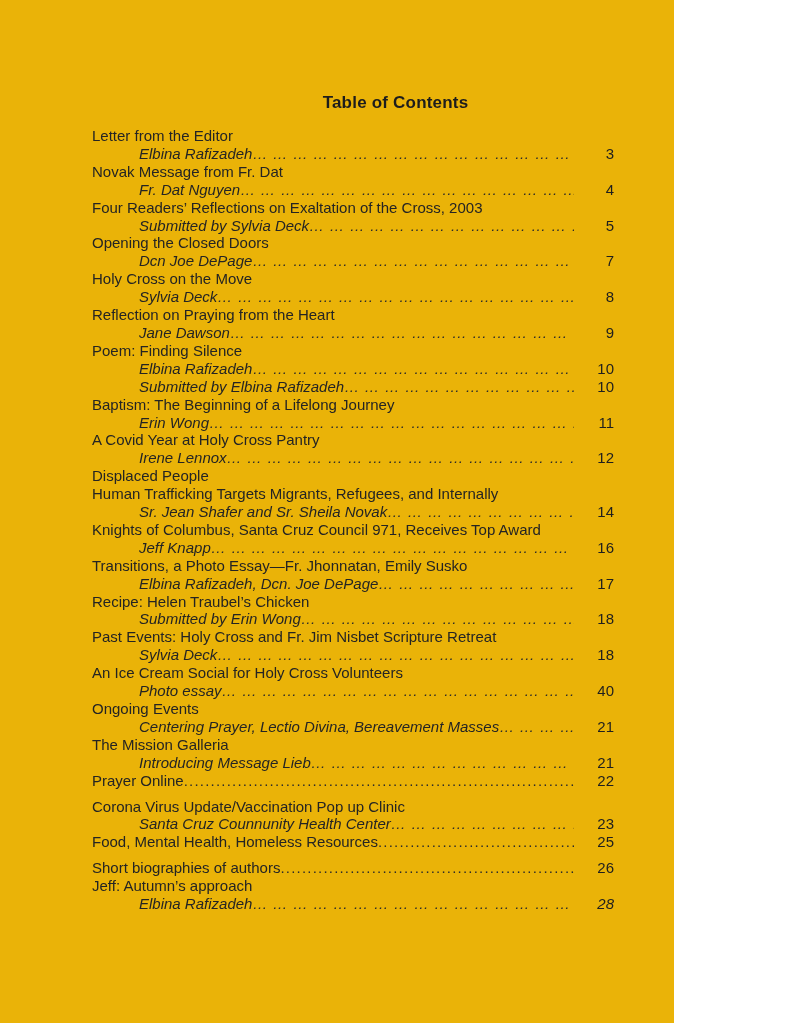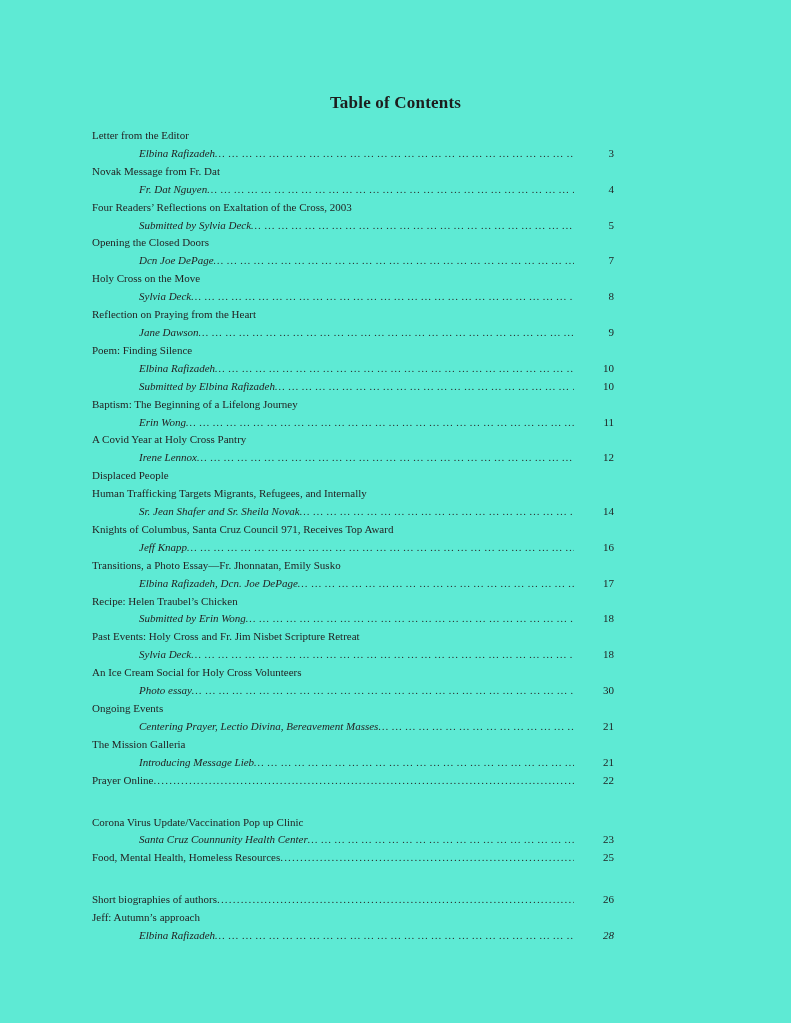--- a/index.html
+++ b/index.html
@@ -2,49 +2,49 @@
 <html><head>
 <meta charset="utf-8">
 <style>
   html, body {
     margin: 0;
     padding: 0;
     background: #ffffff;
   }
   .page {
     position: relative;
-    width: 791px;
+    width: 674px;
     height: 1023px;
-    background: #5eead4;
-    font-family: Liberation Serif, serif;
+    background: #eab308;
+    font-family: Liberation Sans, sans-serif;
     color: #242424;
     overflow: hidden;
   }
   .doc-title {
     position: absolute;
     top: 93px;
     left: 0;
     width: 791px;
     margin: 0;
     text-align: center;
     font-size: 17px;
     font-weight: bold;
     letter-spacing: 0.2px;
     color: #1d1d1d;
   }
   .toc {
     position: absolute;
     top: 127px;
     left: 92px;
     width: 522px;
-    font-size: 11px;
+    font-size: 15px;
     line-height: 17.9px;
   }
   .entry { }
-  .entry.gap-before { margin-top: 24px; }
+  .entry.gap-before { margin-top: 8px; }
   .title-line {
     white-space: nowrap;
   }
   .row {
     display: flex;
     white-space: nowrap;
   }
   .author-row {
     padding-left: 47px;
     font-style: italic;
@@ -193,21 +193,21 @@
       <span class="author">Sylvia Deck</span>
       <span class="dots italic-dots">… … … … … … … … … … … … … … … … … … … … … … … … … … … … … … … … … … … … … … … … … … … … … … … … … … … … … … … … … … … … … … … … … … … … … … … … … … … … … … … … </span>
       <span class="page-num">18</span>
     </div>
   </div>
       <div class="entry">
     <div class="title-line">An Ice Cream Social for Holy Cross Volunteers</div>
         <div class="row author-row">
       <span class="author">Photo essay</span>
       <span class="dots italic-dots">… … … … … … … … … … … … … … … … … … … … … … … … … … … … … … … … … … … … … … … … … … … … … … … … … … … … … … … … … … … … … … … … … … … … … … … … … … … … … … … … </span>
-      <span class="page-num">30</span>
+      <span class="page-num">40</span>
     </div>
   </div>
       <div class="entry">
     <div class="title-line">Ongoing Events</div>
         <div class="row author-row">
       <span class="author">Centering Prayer, Lectio Divina, Bereavement Masses</span>
       <span class="dots italic-dots">… … … … … … … … … … … … … … … … … … … … … … … … … … … … … … … … … … … … … … … … … … … … … … … … … … … … … … … … … … … … … … … … … … … … … … … … … … … … … … … … </span>
       <span class="page-num">21</span>
     </div>
   </div>

